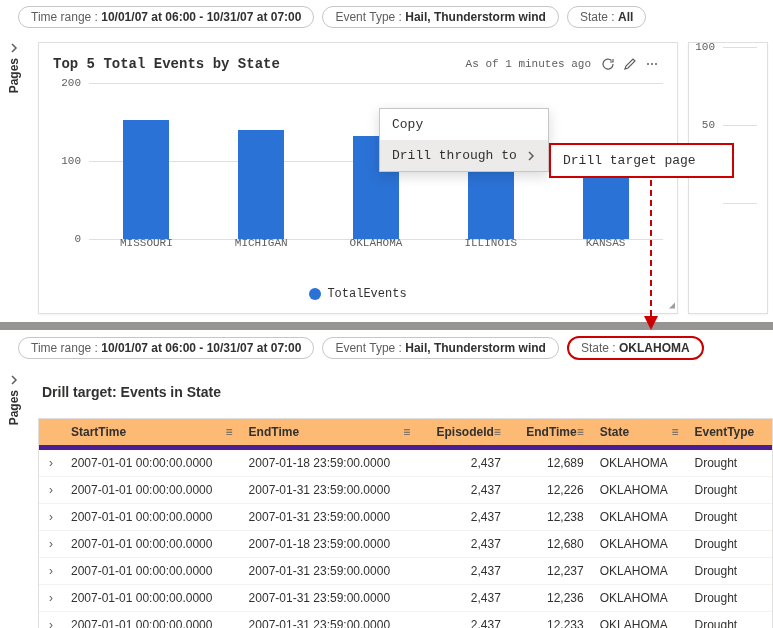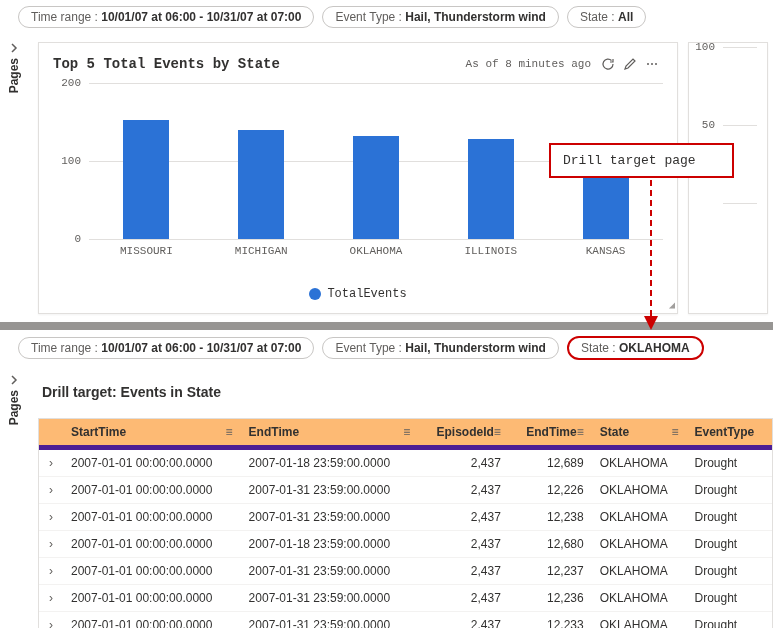--- a/index.html
+++ b/index.html
@@ -24,21 +24,21 @@
 .panel-title { font-weight: 700; font-size: 14px; flex: 1; }
 .panel-meta { font-size: 11px; color: #605e5c; margin-right: 6px; }
 .hicon { width: 22px; height: 22px; display: inline-flex; align-items: center; justify-content: center; cursor: pointer; color: #605e5c; }
 
 .chart-area { height: 200px; position: relative; padding: 4px 14px 0 50px; }
 .y-axis { position: absolute; left: 0; top: 4px; bottom: 40px; width: 48px; }
 .y-tick { position: absolute; right: 6px; font-size: 11px; color: #605e5c; transform: translateY(-50%); }
 .gridline { position: absolute; left: 50px; right: 14px; height: 1px; background: #e1dfdd; }
 .bars { position: absolute; left: 50px; right: 14px; top: 4px; bottom: 40px; display: flex; align-items: flex-end; justify-content: space-around; }
 .bar { width: 46px; background: #2b72d6; }
-.xlabels { position: absolute; left: 50px; right: 14px; bottom: 16px; display: flex; justify-content: space-around; height: 18px; }
+.xlabels { position: absolute; left: 50px; right: 14px; bottom: 24px; display: flex; justify-content: space-around; height: 18px; }
 .xlabel { font-size: 11px; color: #605e5c; text-align: center; width: 100px; }
 .legend { text-align: center; padding: 8px 0 12px; font-size: 12px; }
 .swatch { display: inline-block; width: 12px; height: 12px; border-radius: 50%; background: #2b72d6; vertical-align: middle; margin-right: 6px; }
 
 .ctx-menu { position: absolute; top: 65px; left: 340px; background: #fff; border: 1px solid #c8c6c4; box-shadow: 0 4px 12px rgba(0,0,0,0.15); width: 170px; z-index: 5; }
 .ctx-item { padding: 8px 12px; font-size: 13px; display: flex; justify-content: space-between; align-items: center; }
 .ctx-item.hover { background: #edebe9; }
 .submenu { position: absolute; top: 100px; left: 510px; background: #fff; border: 2px solid #c00; width: 185px; z-index: 6; }
 .submenu .ctx-item { padding: 8px 12px; }
 
@@ -84,21 +84,21 @@
       <svg width="12" height="12" viewBox="0 0 12 12">
           <path d="M4 2l4 4-4 4" stroke="#605e5c" stroke-width="1.5" fill="none"></path>
         </svg>
       <span class="pages-label">Pages</span>
     </div>
 
     <div class="panel-wrap">
       <div class="panel panel-main">
         <div class="panel-header">
           <span class="panel-title">Top 5 Total Events by State</span>
-          <span class="panel-meta">As of 8 minutes ago</span>
+          <span class="panel-meta">As of 1 minutes ago</span>
           <span class="hicon">
               <svg width="14" height="14" viewBox="0 0 14 14">
                 <path d="M12 7a5 5 0 11-1.5-3.5M12 2v3h-3" stroke="#605e5c" stroke-width="1.2" fill="none"></path>
               </svg>
             </span>
           <span class="hicon">
               <svg width="14" height="14" viewBox="0 0 14 14">
                 <path d="M2 12l1-3 7-7 2 2-7 7-3 1z" stroke="#605e5c" stroke-width="1.2" fill="none"></path>
               </svg>
             </span>
@@ -132,20 +132,31 @@
               <div class="xlabel">MICHIGAN</div>
               <div class="xlabel">OKLAHOMA</div>
               <div class="xlabel">ILLINOIS</div>
               <div class="xlabel">KANSAS</div>
             </div>
         </div>
         <div class="legend">
           <span class="swatch"></span><span>TotalEvents</span>
         </div>
 
+        <div class="ctx-menu">
+          <div class="ctx-item">
+              <span>Copy</span>
+            </div>
+          <div class="ctx-item hover">
+            <span>Drill through to</span>
+            <svg width="10" height="10" viewBox="0 0 10 10">
+                <path d="M3 1l4 4-4 4" stroke="#605e5c" stroke-width="1.5" fill="none"></path>
+              </svg>
+          </div>
+        </div>
         <div class="submenu">
           <div class="ctx-item">
               <span>Drill target page</span>
             </div>
         </div>
 
         <span class="resize-handle">◢</span>
       </div>
 
       <div class="panel panel-side">

